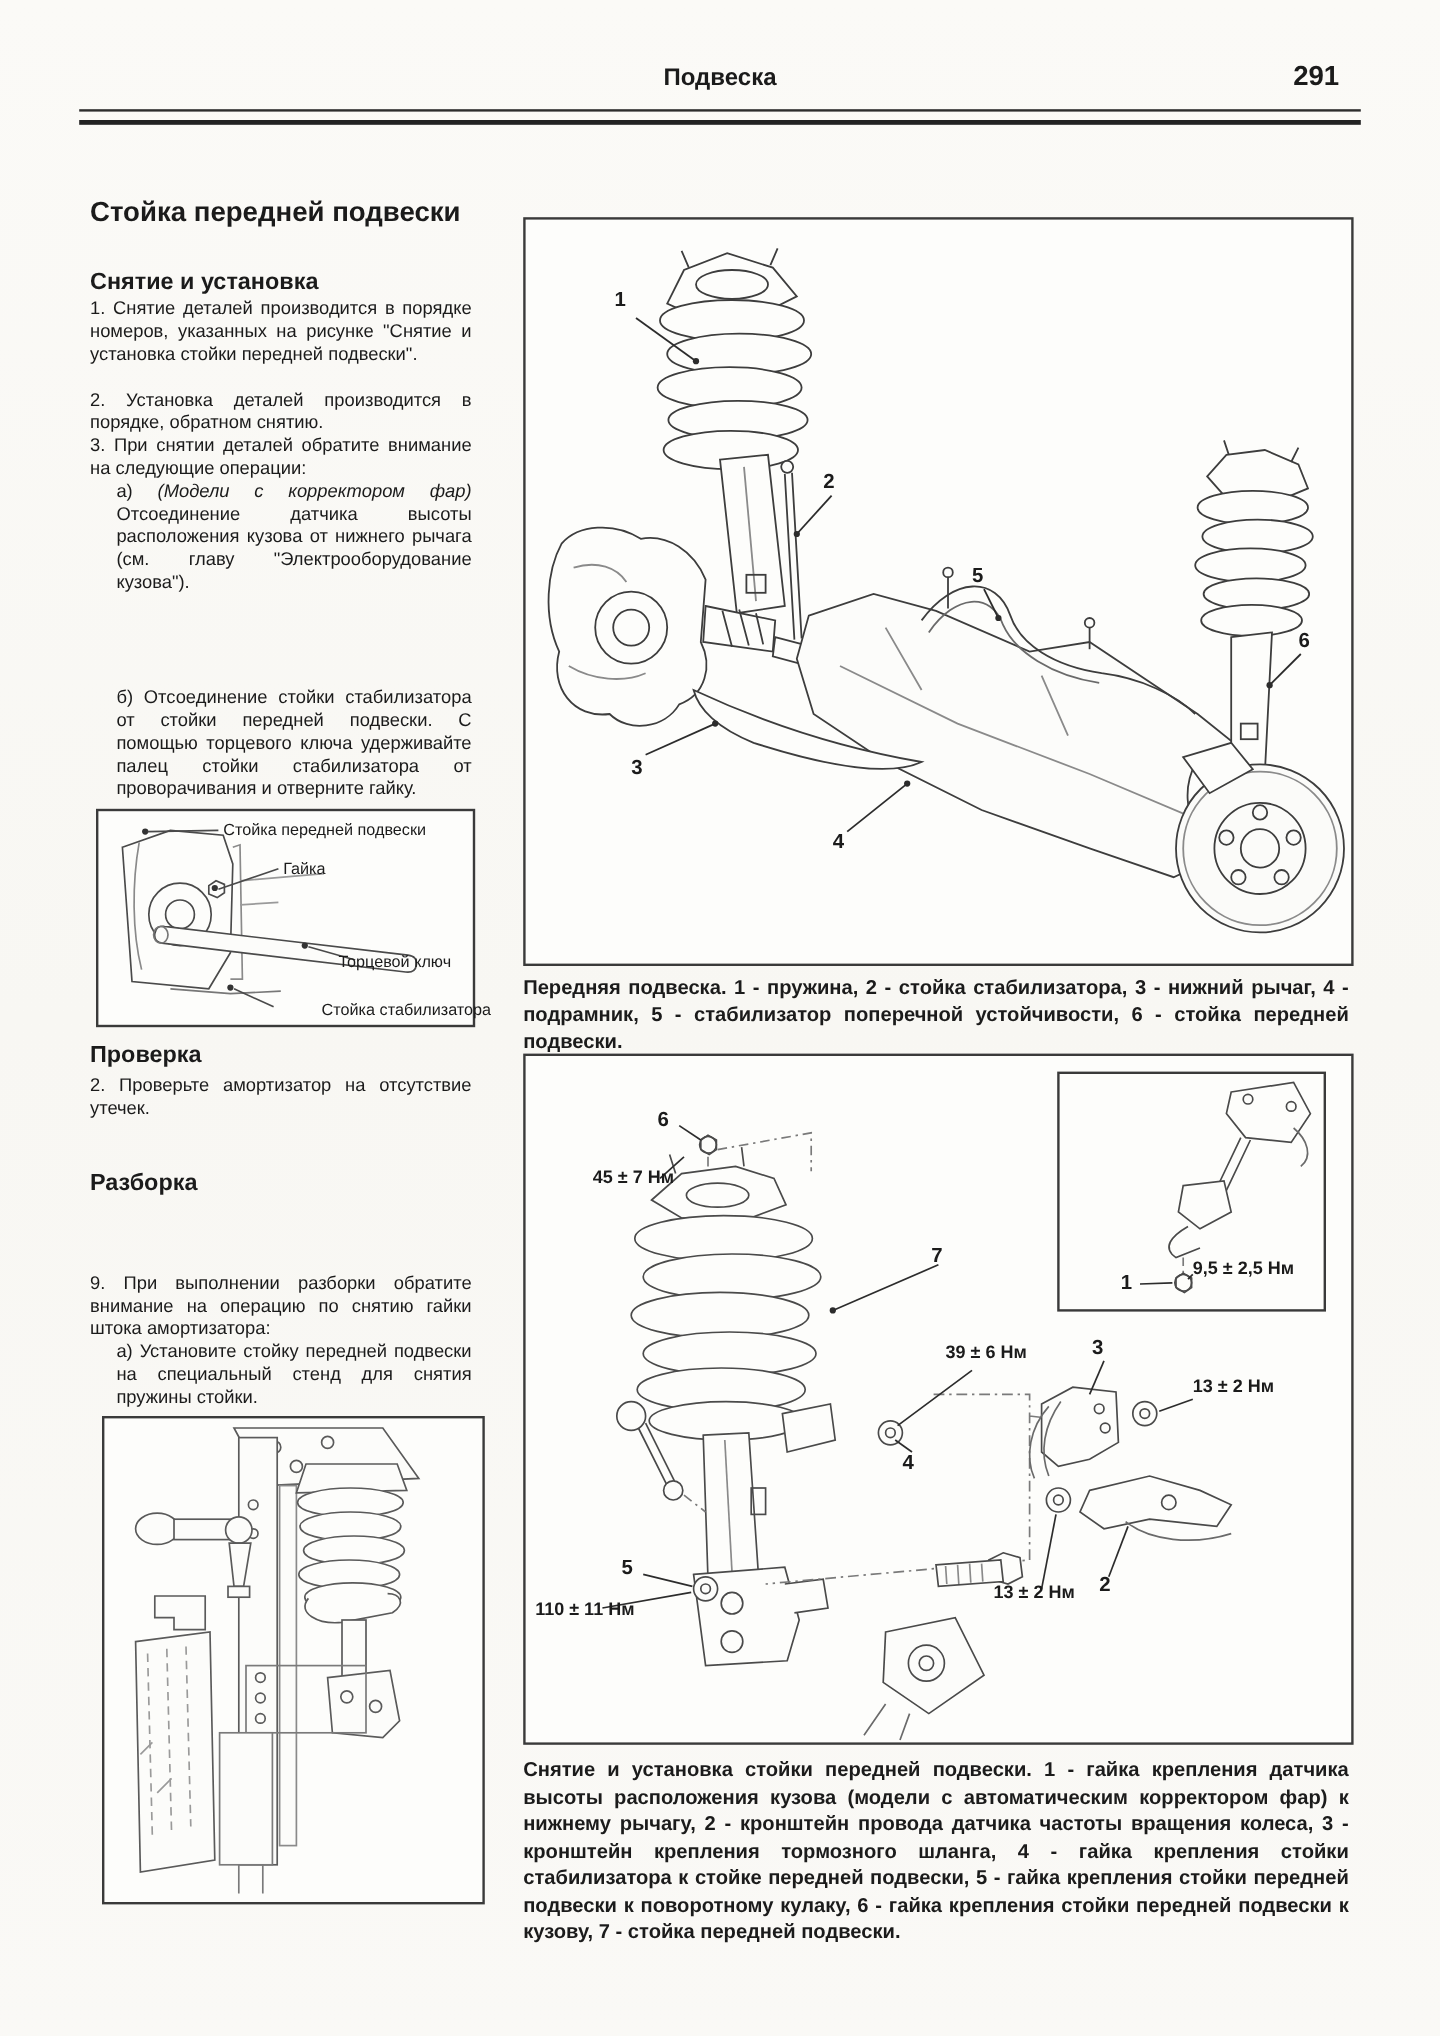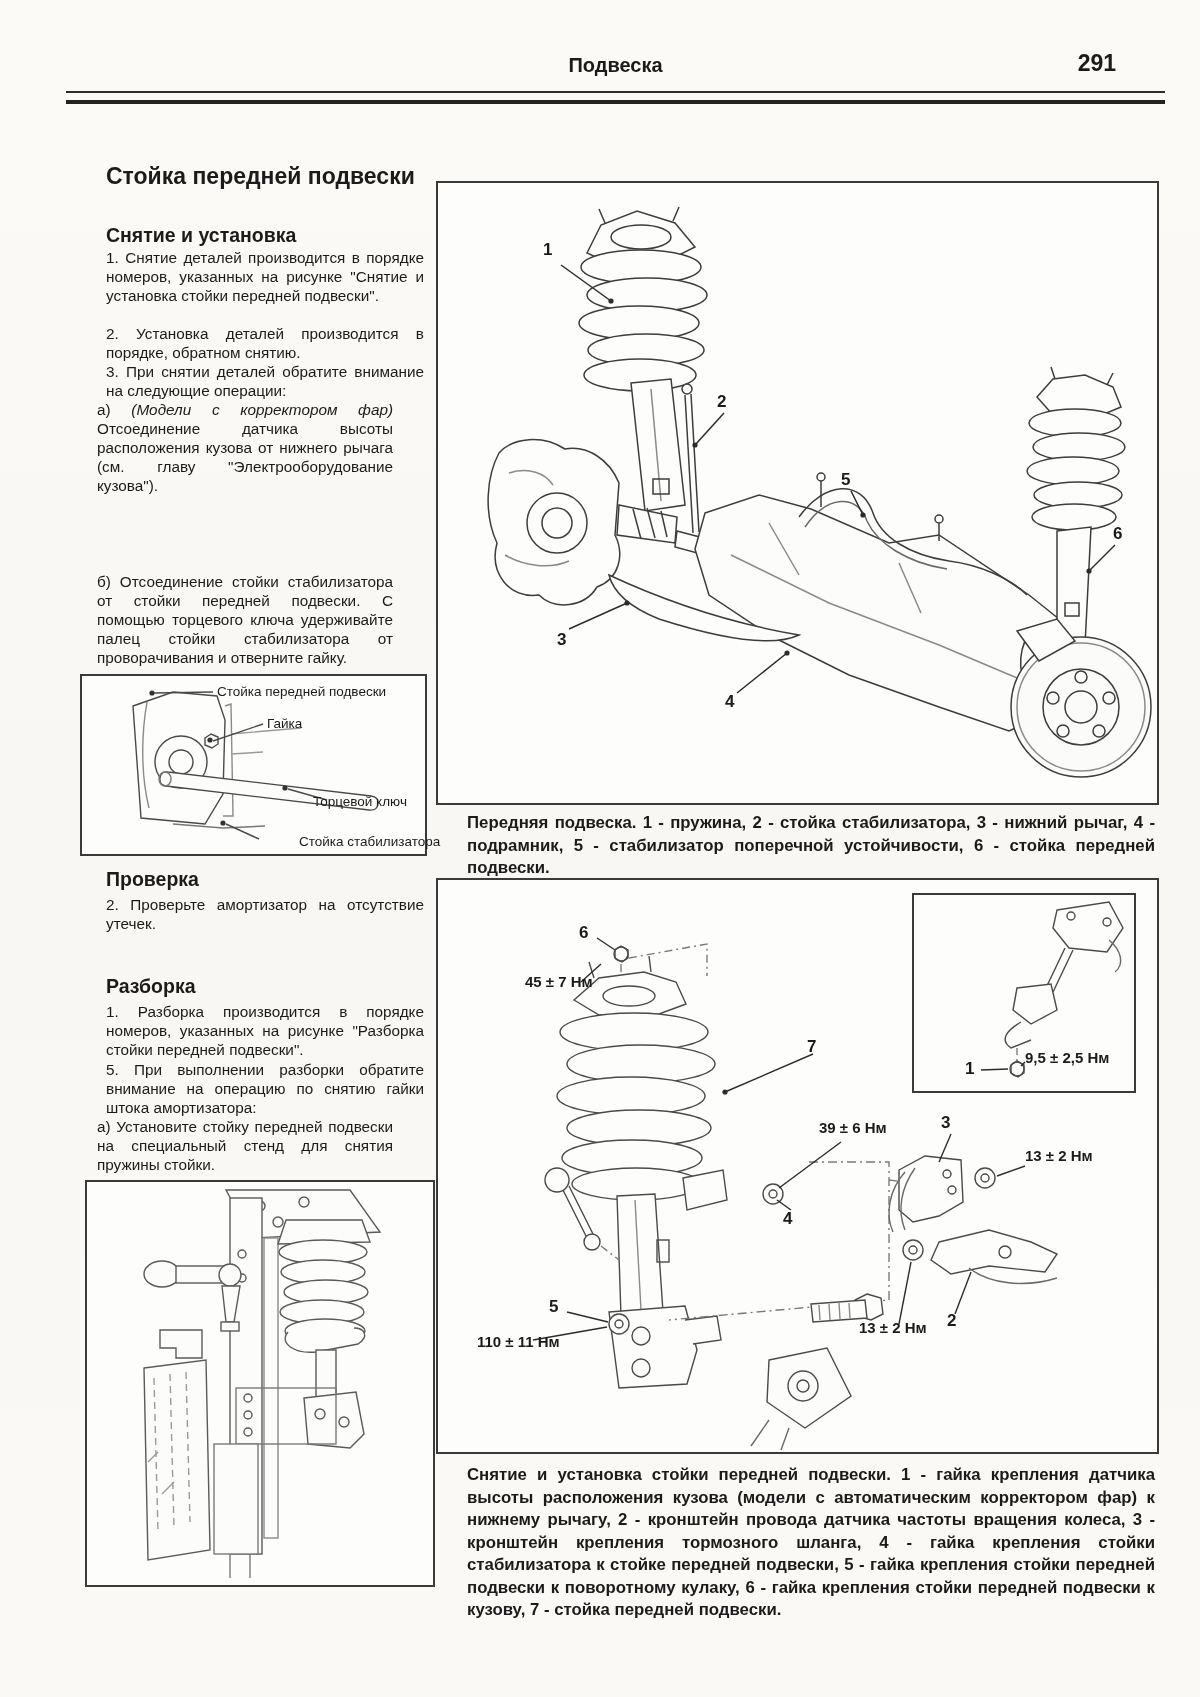--- a/index.html
+++ b/index.html
@@ -7,21 +7,21 @@
     width:1200px;height:1697px;position:relative;
     background:#efeeea;
     font-family:"Liberation Sans","DejaVu Sans",sans-serif;
     color:#1b1b1b;
   }
   #page{
     position:absolute;left:0;top:0;width:1200px;height:1697px;
     background:linear-gradient(180deg,#fbfaf7 0%,#f8f7f3 50%,#faf9f6 100%);
     overflow:hidden;
   }
-  .abs{position:absolute;padding-left:31px;}
+  .abs{position:absolute;}
   .just{text-align:justify;text-justify:inter-word;}
   .i{font-style:italic;}
   
   .hdr-title{left:0;right:0;top:54px;text-align:center;font-size:20px;font-weight:bold;}
   .hdr-num{right:84px;top:50px;font-size:23px;font-weight:bold;}
   .rule-thin{left:66px;top:91px;width:1068px;height:2px;background:#2d2d2d;}
   .rule-thick{left:66px;top:100px;width:1068px;height:4px;background:#222;}
   .h1{left:74px;top:110px;font-size:31px;font-weight:bold;letter-spacing:.2px;}
   
   .lc{left:75px;width:318px;}
@@ -88,22 +88,21 @@
     <span class="abs fl" style="left:104px;top:8px;">Стойка передней подвески</span>
     <span class="abs fl" style="left:154px;top:40px;">Гайка</span>
     <span class="abs fl" style="left:200px;top:118px;">Торцевой ключ</span>
     <span class="abs fl" style="left:138px;top:158px;margin-left:48px;">Стойка стабилизатора</span>
   </div>
 
   <div class="abs lc h3" style="top:868px;">Проверка</div>
   <div class="abs lc body just" style="top:895px;">2. Проверьте амортизатор на отсутствие утечек.</div>
 
   <div class="abs lc h3" style="top:975px;">Разборка</div>
-  <div class="abs lc body just" style="top:1002px;">1. Разборка производится в порядке номеров, указанных на рисунке "Разборка стойки передней подвески".</div>
-  <div class="abs lc body just" style="top:1060px;">5. При выполнении разборки обратите внимание на операцию по снятию гайки штока амортизатора:</div>
+  <div class="abs lc body just" style="top:1060px;">9. При выполнении разборки обратите внимание на операцию по снятию гайки штока амортизатора:</div>
   <div class="abs lc body just ind" style="top:1117px;">а) Установите стойку передней подвески на специальный стенд для снятия пружины стойки.</div>
 
   <div class="abs figbox" style="left:85px;top:1180px;width:315px;height:403px;">
     <svg width="315" height="403" viewBox="0 0 315 403">
       <g stroke="#5a5a5a" stroke-width="1.4" fill="none">
 
         <path d="M108,8 L232,8 L262,50 L134,56 Z" fill="#fcfcfa"></path>
         <circle cx="142" cy="24" r="5"></circle>
           <circle cx="160" cy="40" r="5"></circle>
           <circle cx="186" cy="20" r="5"></circle>

